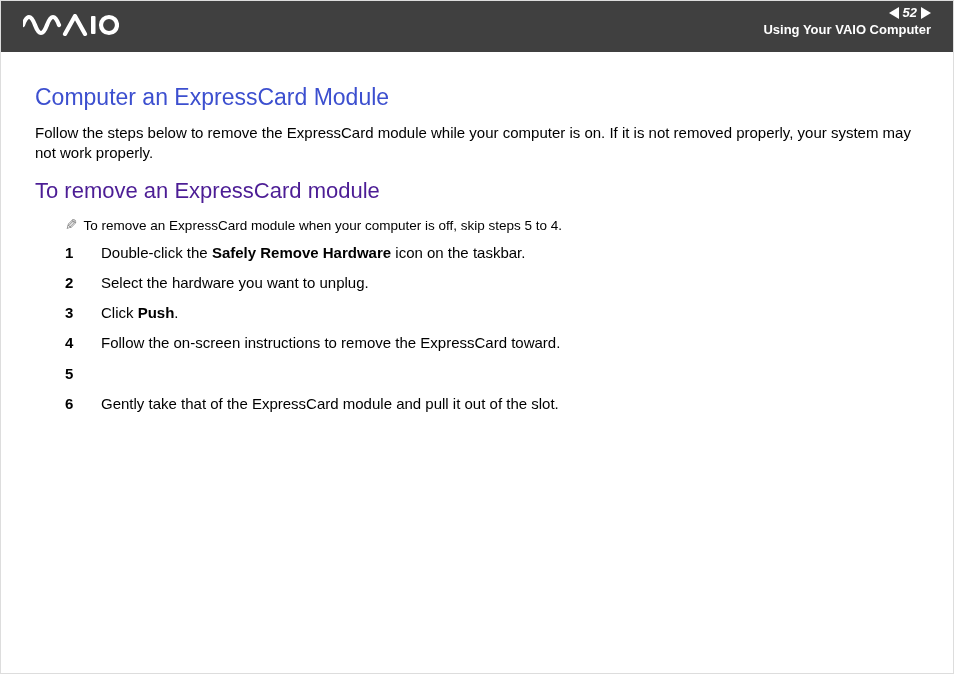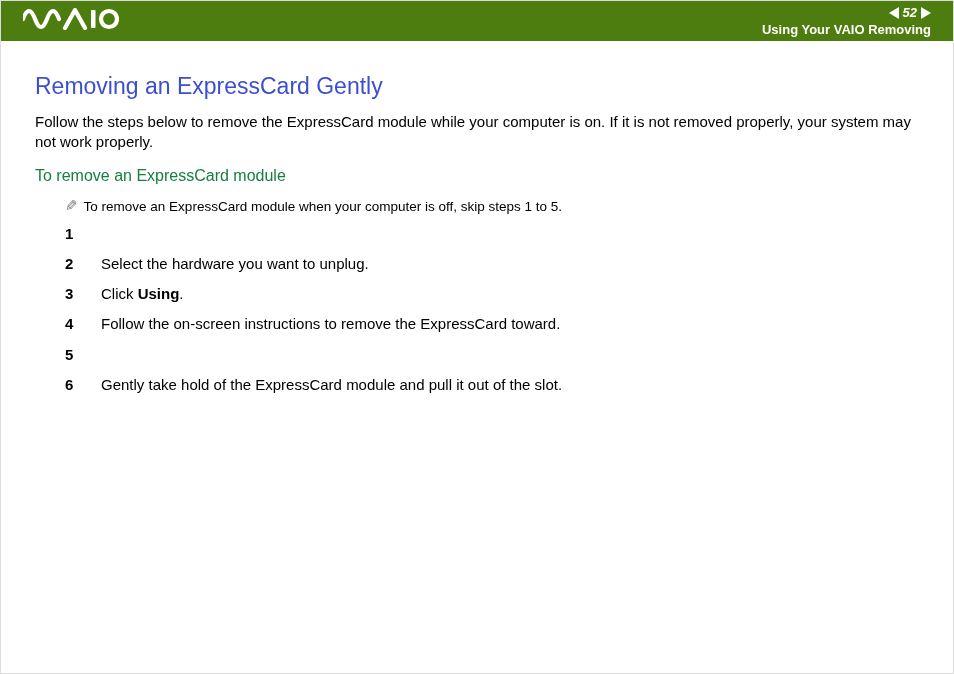--- a/index.html
+++ b/index.html
@@ -7,23 +7,23 @@
   body {
     width: 954px;
     height: 674px;
     font-family: Arial, Helvetica, sans-serif;
     background: #fff;
     color: #000;
     position: relative;
     border: 1px solid #ddd;
   }
   .header {
-    background: #4d7c0f;
+    background: #404040;
     color: #fff;
-    height: 40px;
+    height: 51px;
     position: relative;
   }
   .logo {
     position: absolute;
     left: 22px;
     top: 50%;
     transform: translateY(-50%);
   }
   .nav-block {
     position: absolute;
@@ -62,22 +62,22 @@
     font-size: 23px;
     font-weight: 400;
     margin: 0 0 6px 0;
   }
   .intro {
     font-size: 15px;
     line-height: 1.35;
     margin: 12px 0 14px 0;
   }
   .subheading {
-    color: #15803d;
-    font-size: 16px;
+    color: #4c1d95;
+    font-size: 22px;
     font-weight: 400;
     margin: 0 0 14px 0;
   }
   .note-row {
     display: flex;
     align-items: flex-start;
     margin-left: 30px;
     margin-bottom: 10px;
   }
   .note-icon {
@@ -122,51 +122,52 @@
       <rect x="68" y="2" width="4.5" height="18" fill="#fff" rx="1"></rect>
       <circle cx="86" cy="11" r="8" stroke="#fff" stroke-width="4.2" fill="none"></circle>
     </svg>
   </span>
   <div class="nav-block">
     <div class="nav-row">
       <span class="tri-left"></span>
       <span class="page-num">52</span>
       <span class="tri-right"></span>
     </div>
-    <div class="section-label">Using Your VAIO Removing</div>
+    <div class="section-label">Using Your VAIO Computer</div>
   </div>
 </div>
 
 <div class="content">
-  <h1 class="title">Removing an ExpressCard Gently</h1>
+  <h1 class="title">Computer an ExpressCard Module</h1>
   <p class="intro">Follow the steps below to remove the ExpressCard module while your computer is on. If it is not removed properly, your system may not work properly.</p>
   <h2 class="subheading">To remove an ExpressCard module</h2>
 
   <div class="note-row">
     <span class="note-icon">✎</span>
-    <span class="note-text">To remove an ExpressCard module when your computer is off, skip steps 1 to 5.</span>
+    <span class="note-text">To remove an ExpressCard module when your computer is off, skip steps 5 to 4.</span>
   </div>
 
   <ol class="steps" id="steps-list">
       <li>
         <span class="step-num">1</span>
+        <span class="step-text">Double-click the <b>Safely Remove Hardware</b> icon on the taskbar.</span>
       </li>
       <li>
         <span class="step-num">2</span>
         <span class="step-text">Select the hardware you want to unplug.</span>
       </li>
       <li>
         <span class="step-num">3</span>
-        <span class="step-text">Click <b>Using</b>.</span>
+        <span class="step-text">Click <b>Push</b>.</span>
       </li>
       <li>
         <span class="step-num">4</span>
         <span class="step-text">Follow the on-screen instructions to remove the ExpressCard toward.</span>
       </li>
       <li>
         <span class="step-num">5</span>
       </li>
       <li>
         <span class="step-num">6</span>
-        <span class="step-text">Gently take hold of the ExpressCard module and pull it out of the slot.</span>
+        <span class="step-text">Gently take that of the ExpressCard module and pull it out of the slot.</span>
       </li>
     </ol>
 </div>
 
 </body></html>

